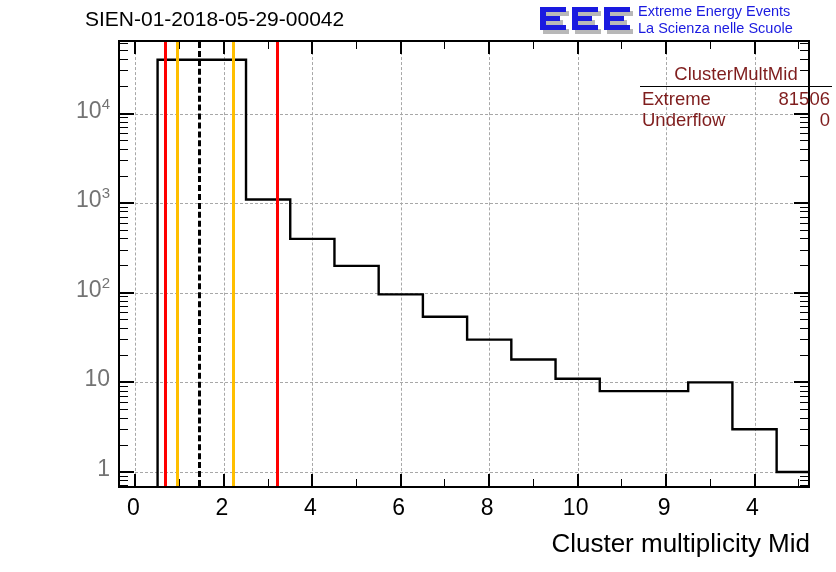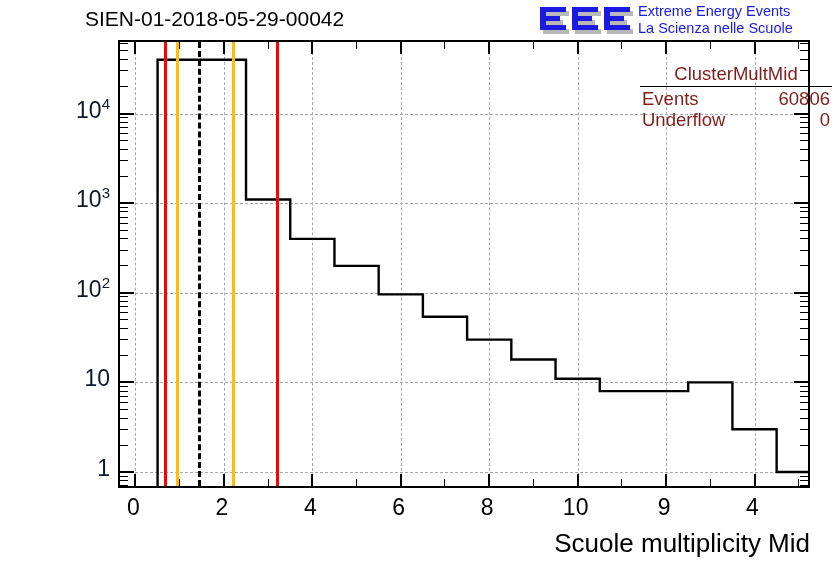--- a/index.html
+++ b/index.html
@@ -37,21 +37,21 @@
   .tx-min{width:1px;height:7px;bottom:0;}
   .tx-majT{width:2px;height:12px;top:0;}
   .tx-minT{width:1px;height:7px;top:0;}
   .ty-maj{height:2px;width:14px;left:0;}
   .ty-min{height:1px;width:8px;left:0;}
   .ty-majR{height:2px;width:14px;right:0;}
   .ty-minR{height:1px;width:8px;right:0;}
 
   
   .xlab{position:absolute;font-size:23px;color:#000;text-align:center;transform:translateX(-50%);}
-  .ylab{position:absolute;font-size:23px;color:#0f172a;text-align:left;white-space:nowrap;}
+  .ylab{position:absolute;font-size:23px;color:#737373;text-align:left;white-space:nowrap;}
   .ylab sup{font-size:15px;vertical-align:super;line-height:0;}
 
   #xtitle{
     position:absolute;right:26px;top:528px;font-size:26px;color:#000;white-space:nowrap;
   }
 
   
   .vline{position:absolute;top:0;bottom:0;width:3px;}
 
   
@@ -259,28 +259,28 @@
       <div class="tk ty-min" style="top: 28.3708px;"></div>
       <div class="tk ty-minR" style="top: 28.3708px;"></div>
       <div class="tk ty-min" style="top: 17.1763px;"></div>
       <div class="tk ty-minR" style="top: 17.1763px;"></div>
       <div class="tk ty-min" style="top: 8.4932px;"></div>
       <div class="tk ty-minR" style="top: 8.4932px;"></div>
       <div class="tk ty-min" style="top: 1.39856px;"></div>
       <div class="tk ty-minR" style="top: 1.39856px;"></div>
     </div>
 
-  <div id="xtitle">Scuole multiplicity Mid</div>
+  <div id="xtitle">Cluster multiplicity Mid</div>
 
   <div id="stats">
     <div class="sttl">ClusterMultMid</div>
     <div id="stats-rows">
         <div class="srow">
-          <span class="k">Events</span>
-          <span class="v">60806</span>
+          <span class="k">Extreme</span>
+          <span class="v">81506</span>
         </div>
         <div class="srow">
           <span class="k">Underflow</span>
           <span class="v">0</span>
         </div>
       </div>
   </div>
 
 <div class="xlab" style="left: 133.476px; top: 494px;">0</div>
     <div class="xlab" style="left: 221.911px; top: 494px;">2</div>

